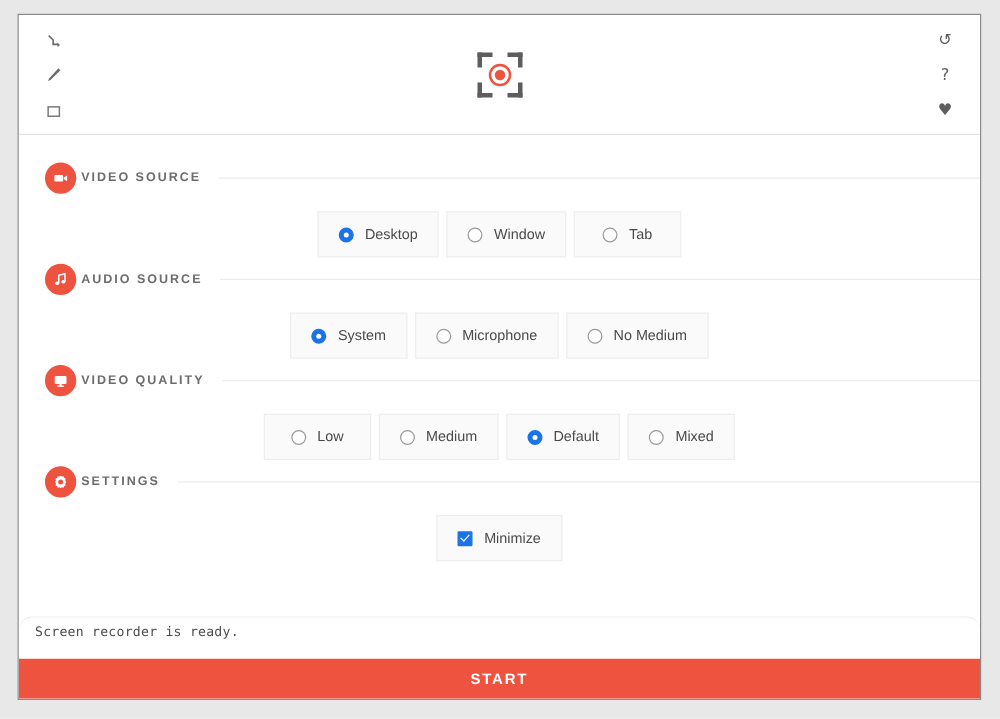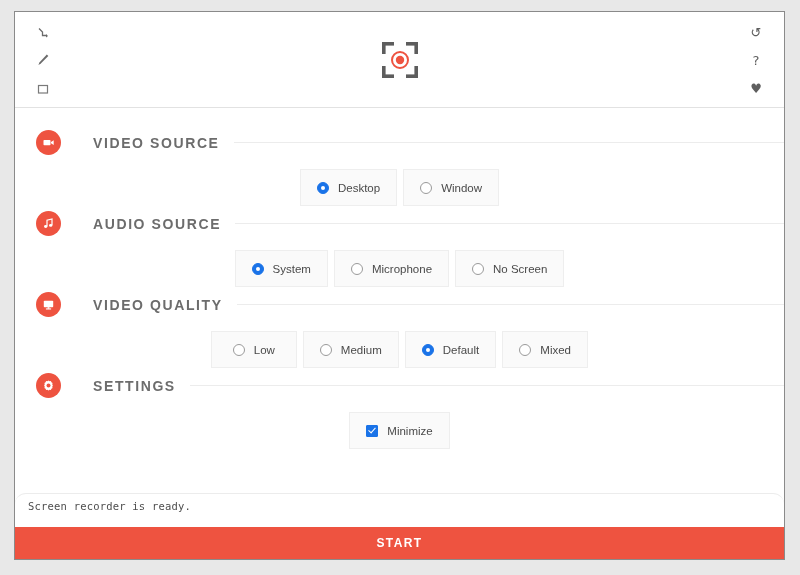--- a/index.html
+++ b/index.html
@@ -95,22 +95,22 @@
     width: 25px;
     height: 25px;
     border-radius: 50%;
     background: #ee5340;
     display: flex;
     align-items: center;
     justify-content: center;
     flex: 0 0 25px;
   }
   .sec-title {
-    margin-left: 32px;
-    font-size: 14px;
+    margin-left: 4px;
+    font-size: 10px;
     letter-spacing: 1.6px;
     color: #6c6c6c;
     font-weight: bold;
     white-space: nowrap;
     font-family: "Liberation Sans", sans-serif;
   }
   .sec-rule {
     flex: 1 1 auto;
     height: 1px;
     background: #ececec;
@@ -303,20 +303,24 @@
       </div>
       <div class="opt-row">
         <div class="opt">
           <span class="radio on"></span>
           <span class="opt-label">Desktop</span>
         </div>
         <div class="opt">
           <span class="radio"></span>
           <span class="opt-label">Window</span>
         </div>
+        <div class="opt">
+          <span class="radio"></span>
+          <span class="opt-label">Tab</span>
+        </div>
       </div>
     </div>
 
     <div class="section" style="top:103px;text-align:right;">
       <div class="sec-head">
         <div class="sec-icon">
           <svg width="13" height="13" viewBox="0 0 13 13">
             <path d="M5 9.3 V3.2 L10 2 V8.1" fill="none" stroke="#ffffff" stroke-width="1.2"></path>
             <ellipse cx="3.7" cy="9.5" rx="1.7" ry="1.4" fill="#ffffff"></ellipse>
             <ellipse cx="8.7" cy="8.4" rx="1.7" ry="1.4" fill="#ffffff"></ellipse>
@@ -329,21 +333,21 @@
         <div class="opt">
           <span class="radio on"></span>
           <span class="opt-label">System</span>
         </div>
         <div class="opt">
           <span class="radio"></span>
           <span class="opt-label">Microphone</span>
         </div>
         <div class="opt">
           <span class="radio"></span>
-          <span class="opt-label">No Screen</span>
+          <span class="opt-label">No Medium</span>
         </div>
       </div>
     </div>
 
     <div class="section" style="top:184px;">
       <div class="sec-head">
         <div class="sec-icon">
           <svg width="13" height="13" viewBox="0 0 13 13">
             <rect x="1.8" y="2.8" width="9.4" height="6.4" rx="0.8" fill="#ffffff"></rect>
             <rect x="5.6" y="9.2" width="1.8" height="1.5" fill="#ffffff"></rect>

